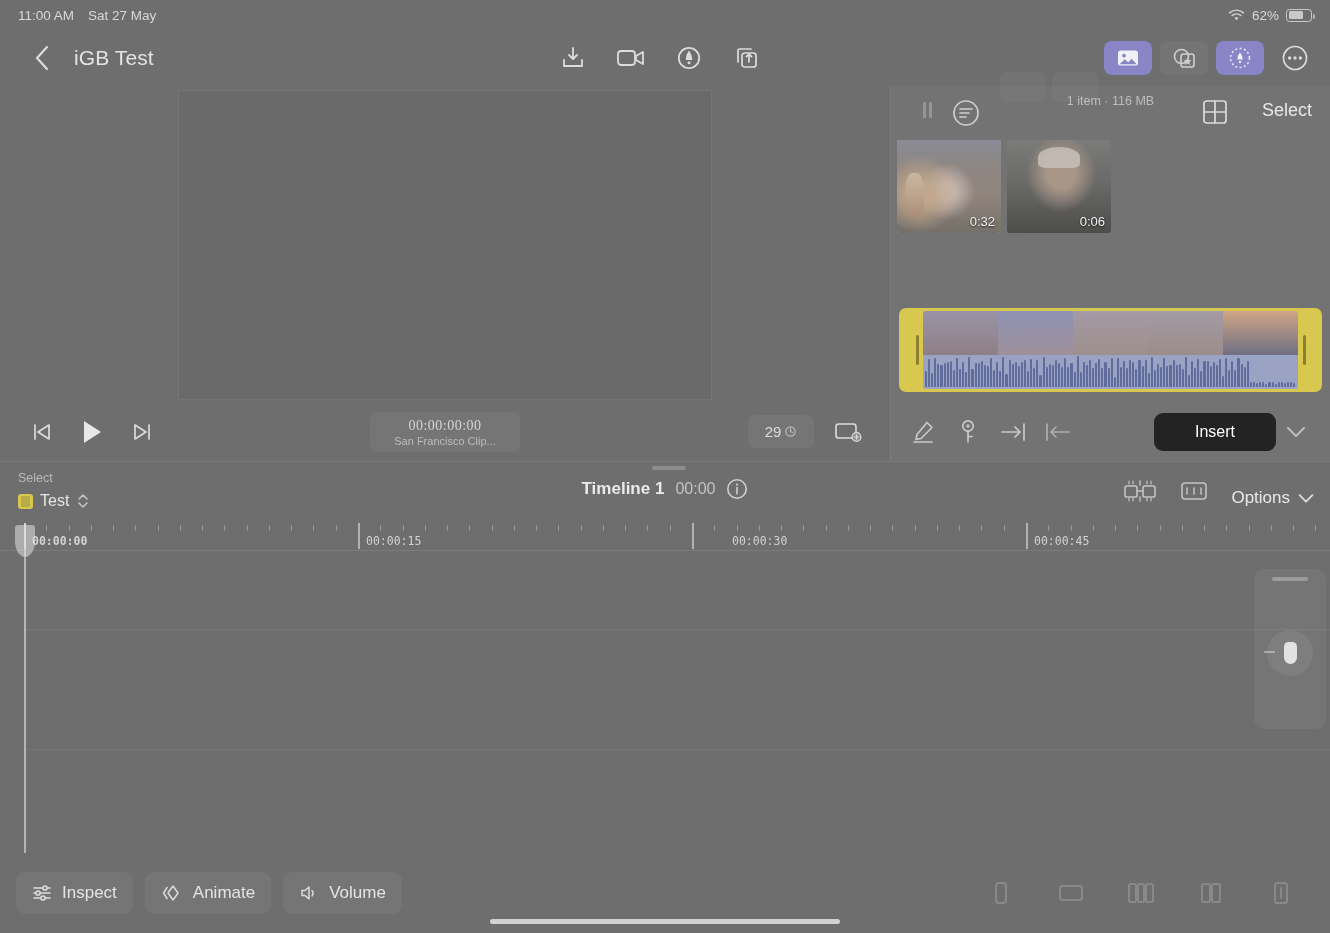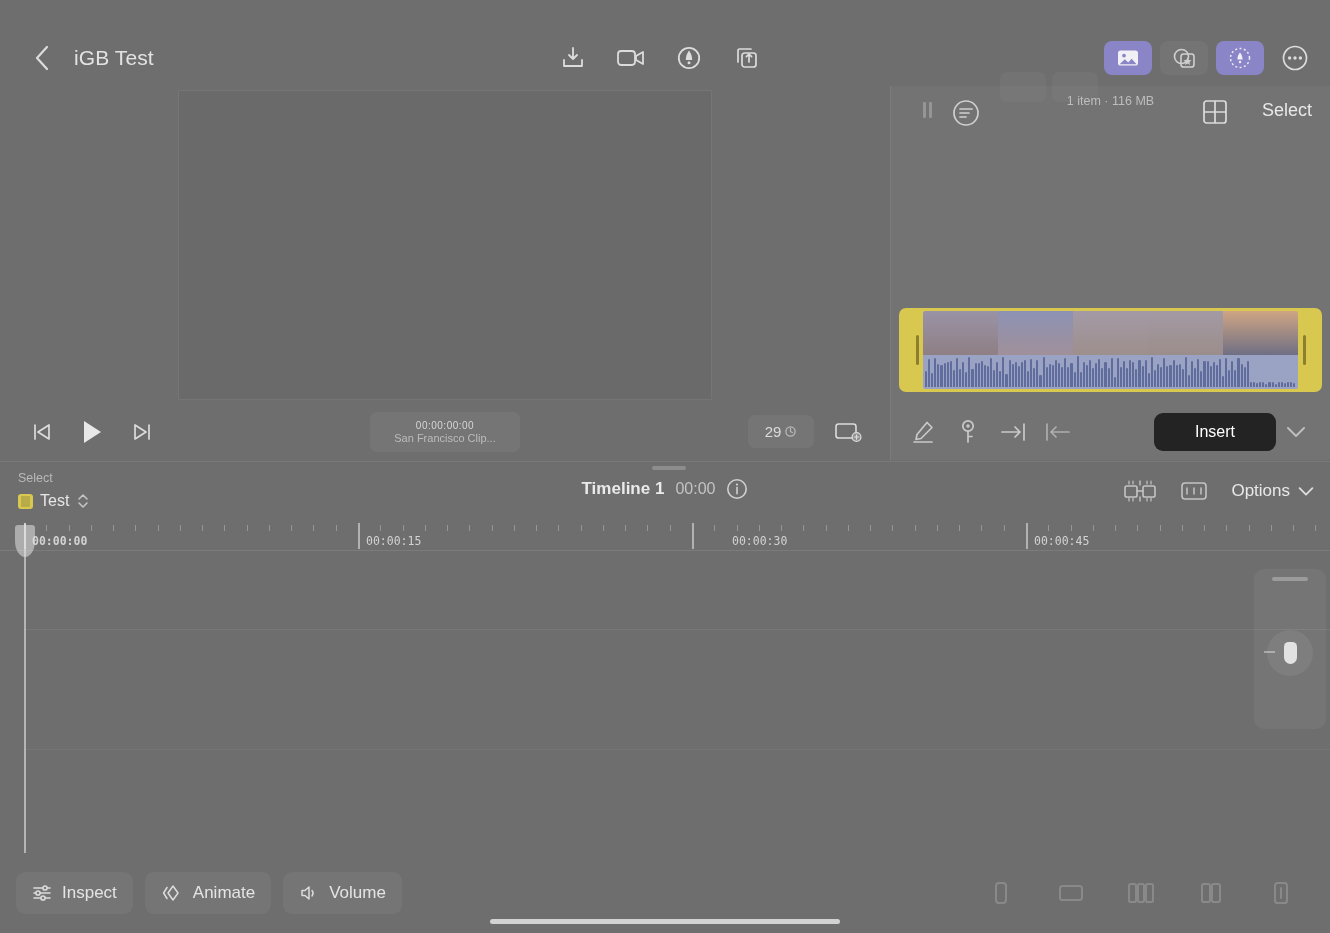--- a/index.html
+++ b/index.html
@@ -69,21 +69,21 @@
     position: absolute; top: 404px; left: 0; width: 890px; height: 56px;
     display: flex; align-items: center;
   }
   .t-ico { width: 40px; height: 40px; display:flex; align-items:center; justify-content:center; }
   .t-group { display: flex; align-items: center; gap: 10px; margin-left: 22px; }
   .tc-box {
     position: absolute; left: 370px; top: 8px; width: 150px; height: 40px;
     background: rgba(255,255,255,0.055); border-radius: 7px;
     display: flex; flex-direction: column; align-items: center; justify-content: center; gap: 1px;
   }
-  .tc-main { color: #d6d6d6; font-family: Liberation Sans, sans-serif; font-size: 10px; letter-spacing: .5px; }
+  .tc-main { color: #d6d6d6; font-family: Liberation Serif, serif; font-size: 14px; letter-spacing: .5px; }
   .tc-sub { color: #bcbcbc; font-size: 11px; }
   .fps-box {
     position: absolute; left: 748px; top: 11px; width: 66px; height: 33px;
     background: rgba(255,255,255,0.05); border-radius: 7px;
     display: flex; align-items: center; justify-content: center; gap: 3px;
   }
   .fps-num { color: #dcdcdc; font-size: 15px; }
   .ar-box { position: absolute; left: 828px; top: 12px; width: 40px; height: 32px; display:flex; align-items:center; justify-content:center; }
 
   
@@ -182,21 +182,21 @@
     border-top: 1px solid rgba(255,255,255,0.08);
   }
   .tl-select-lbl { position: absolute; left: 18px; top: 9px; color: #b9b9b9; font-size: 12.5px; }
   .tl-clip-chip { position: absolute; left: 18px; top: 30px; display: flex; align-items: center; gap: 7px; }
   .clip-swatch { width: 15px; height: 15px; border-radius: 3px; background: #d8c850; position: relative; }
   .clip-swatch::after { content:""; position:absolute; left:3px; top:2px; width:9px; height:11px; background:#b9ac48; border-radius:1px; }
   .tl-clip-lbl { color: #e6e6e6; font-size: 16px; }
   .tl-center { position: absolute; left: 0; right: 0; top: 16px; display: flex; align-items: center; justify-content: center; gap: 11px; }
   .tl-name { color: #eaeaea; font-size: 17px; font-weight: bold; }
   .tl-time { color: #c3c3c3; font-size: 16px; }
-  .tl-right { position: absolute; right: 16px; top: 12px; display: flex; align-items: center; gap: 20px; }
+  .tl-right { position: absolute; right: 16px; top: 12px; display: flex; align-items: flex-end; gap: 20px; }
   .tl-r-ico { width: 34px; height: 34px; display:flex; align-items:center; justify-content:center; }
   .tl-options { color: #e8e8e8; font-size: 17px; display:flex; align-items:center; gap:8px; }
 
   
   .tl-grabber { position:absolute; left: 652px; top: 466px; width: 34px; height: 4px; background: rgba(255,255,255,0.22); border-radius: 2px; }
 
   
   .ruler {
     position: absolute; top: 523px; left: 0; width: 1330px; height: 28px;
     border-bottom: 1px solid rgba(255,255,255,0.09);
@@ -243,20 +243,39 @@
   .bb-dim { width: 30px; height: 34px; display:flex; align-items:center; justify-content:center; opacity: .22; }
   .home-ind { position:absolute; bottom: 9px; left: 50%; transform: translateX(-50%); width: 350px; height: 5px; background: #d2d2d2; border-radius: 3px; }
 
   svg { display: block; }
 </style>
 </head>
 <body>
 
 <div class="app">
 
+  <div class="statusbar">
+    <div class="sb-left">
+      <span>11:00 AM</span>
+      <span>Sat 27 May</span>
+    </div>
+    <div class="sb-right">
+      <span>
+        <svg class="wifi-ico" viewBox="0 0 18 13">
+          <path d="M9 11.6l2.1-2.5a3.2 3.2 0 0 0-4.2 0z" fill="#cfcfcf"></path>
+          <path d="M4.3 6.6a7.1 7.1 0 0 1 9.4 0" stroke="#cfcfcf" stroke-width="1.5" fill="none" stroke-linecap="round"></path>
+          <path d="M1.6 3.7a11 11 0 0 1 14.8 0" stroke="#cfcfcf" stroke-width="1.5" fill="none" stroke-linecap="round"></path>
+        </svg>
+      </span>
+      <span>62%</span>
+      <span class="batt">
+          <i></i>
+        </span>
+    </div>
+  </div>
 
   <div class="topnav">
     <div class="back-btn">
       <svg width="16" height="26" viewBox="0 0 16 26">
           <path d="M13 2L3 13l10 11" stroke="#dcdcdc" stroke-width="2.2" fill="none" stroke-linecap="round" stroke-linejoin="round"></path>
         </svg>
     </div>
     <div class="proj-title">iGB Test</div>
 
     <div class="nav-center">
@@ -385,20 +404,30 @@
       </div>
       <div class="mp-grid">
         <svg width="26" height="26" viewBox="0 0 26 26">
           <rect x="2" y="2" width="22" height="22" rx="2.6" stroke="#dcdcdc" stroke-width="1.7" fill="none"></rect>
           <path d="M13 2v22M2 13h22" stroke="#dcdcdc" stroke-width="1.7"></path>
         </svg>
       </div>
       <div class="mp-select">Select</div>
     </div>
 
+    <div class="mp-thumbs">
+      <div class="thumb sel">
+        <div class="th-img-1"></div>
+        <div class="dur">0:32</div>
+      </div>
+      <div class="thumb">
+        <div class="th-img-2"></div>
+        <div class="dur">0:06</div>
+      </div>
+    </div>
 
     <div class="filmstrip">
       <div class="fs-handle-l">
           <span></span>
         </div>
       <div class="fs-inner">
         <div class="fs-video">
           <i class="fs-f1"></i>
             <i class="fs-f2"></i>
             <i class="fs-f3"></i>

